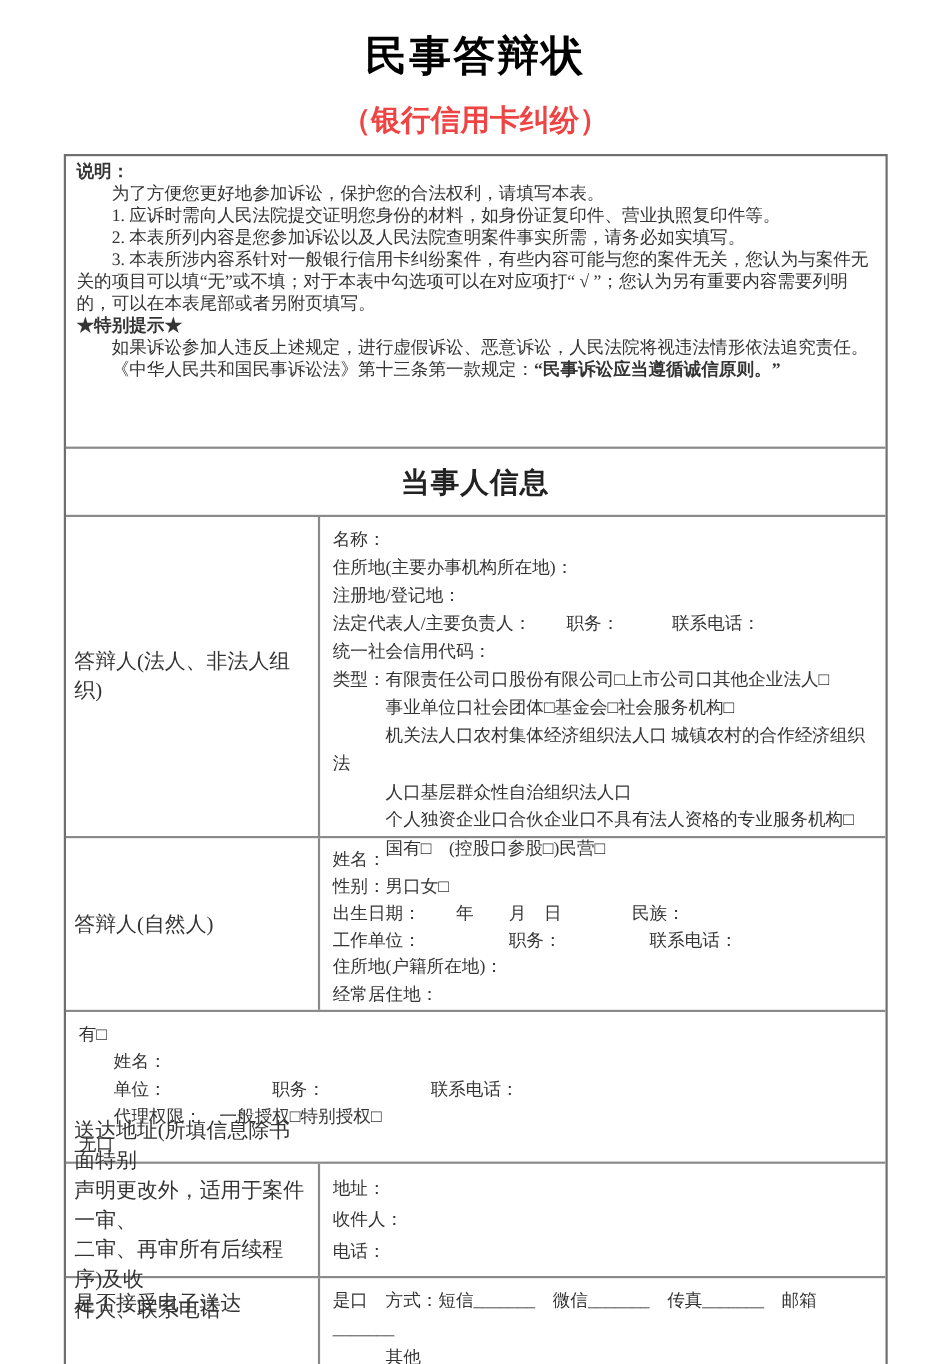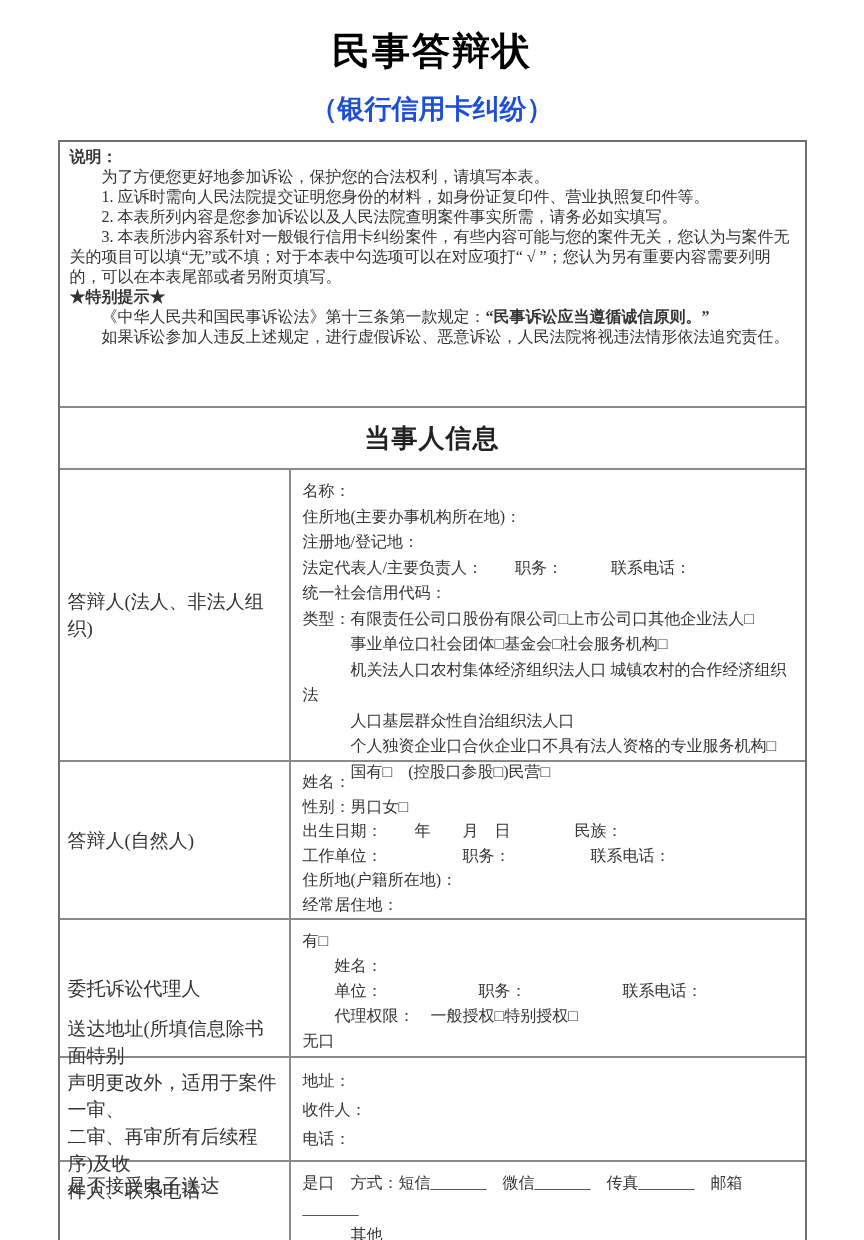--- a/index.html
+++ b/index.html
@@ -16,21 +16,21 @@
     margin:0; padding-top:26px;
     text-align:center;
     font-size:38px; font-weight:bold;
     letter-spacing:2px;
     color:#000000;
   }
   .doc-subtitle {
     margin:8px; margin-top:14px;
     text-align:center;
     font-size:27px; font-weight:bold;
-    color:#1d4ed8;
+    color:#ef4444;
   }
   .sheet {
     width:749px;
     margin:13px auto 0 auto;
     border:2px solid #6f6f6f;
     box-sizing:border-box;
   }
   .trow { display:flex; border-top:2px solid #8a8a8a; box-sizing:border-box; }
   .trow:first-child { border-top:none; }
 
@@ -88,22 +88,22 @@
 
   <div class="sheet">
 
     <div class="trow instructions">
       <p class="bold">说明：</p>
       <p>　　为了方便您更好地参加诉讼，保护您的合法权利，请填写本表。</p>
       <p>　　1. 应诉时需向人民法院提交证明您身份的材料，如身份证复印件、营业执照复印件等。</p>
       <p>　　2. 本表所列内容是您参加诉讼以及人民法院查明案件事实所需，请务必如实填写。</p>
       <p>　　3. 本表所涉内容系针对一般银行信用卡纠纷案件，有些内容可能与您的案件无关，您认为与案件无关的项目可以填“无”或不填；对于本表中勾选项可以在对应项打“ √ ”；您认为另有重要内容需要列明的，可以在本表尾部或者另附页填写。</p>
       <p class="bold">★特别提示★</p>
+      <p>　　如果诉讼参加人违反上述规定，进行虚假诉讼、恶意诉讼，人民法院将视违法情形依法追究责任。</p>
       <p><span>　　《中华人民共和国民事诉讼法》第十三条第一款规定：</span><span class="bold">“民事诉讼应当遵循诚信原则。”</span></p>
-      <p>　　如果诉讼参加人违反上述规定，进行虚假诉讼、恶意诉讼，人民法院将视违法情形依法追究责任。</p>
     </div>
 
     <div class="trow section-header">当事人信息</div>
 
     <div class="trow r-legal">
       <div class="cell-label">答辩人(法人、非法人组织)</div>
       <div class="cell-content">名称：
 住所地(主要办事机构所在地)：
 注册地/登记地：
 法定代表人/主要负责人：　　职务：　　　联系电话：
@@ -120,21 +120,20 @@
       <div class="cell-label">答辩人(自然人)</div>
       <div class="cell-content">姓名：
 性别：男口女□
 出生日期：　　年　　月　日　　　　民族：
 工作单位：　　　　　职务：　　　　　联系电话：
 住所地(户籍所在地)：
 经常居住地：</div>
     </div>
 
     <div class="trow r-agent">
-      <div class="cell-label">委托诉讼代理人</div>
       <div class="cell-content">有□
 　　姓名：
 　　单位：　　　　　　职务：　　　　　　联系电话：
 　　代理权限：　一般授权□特别授权□
 无口</div>
     </div>
 
     <div class="trow r-address">
       <div class="cell-label">送达地址(所填信息除书面特别
 声明更改外，适用于案件一审、

